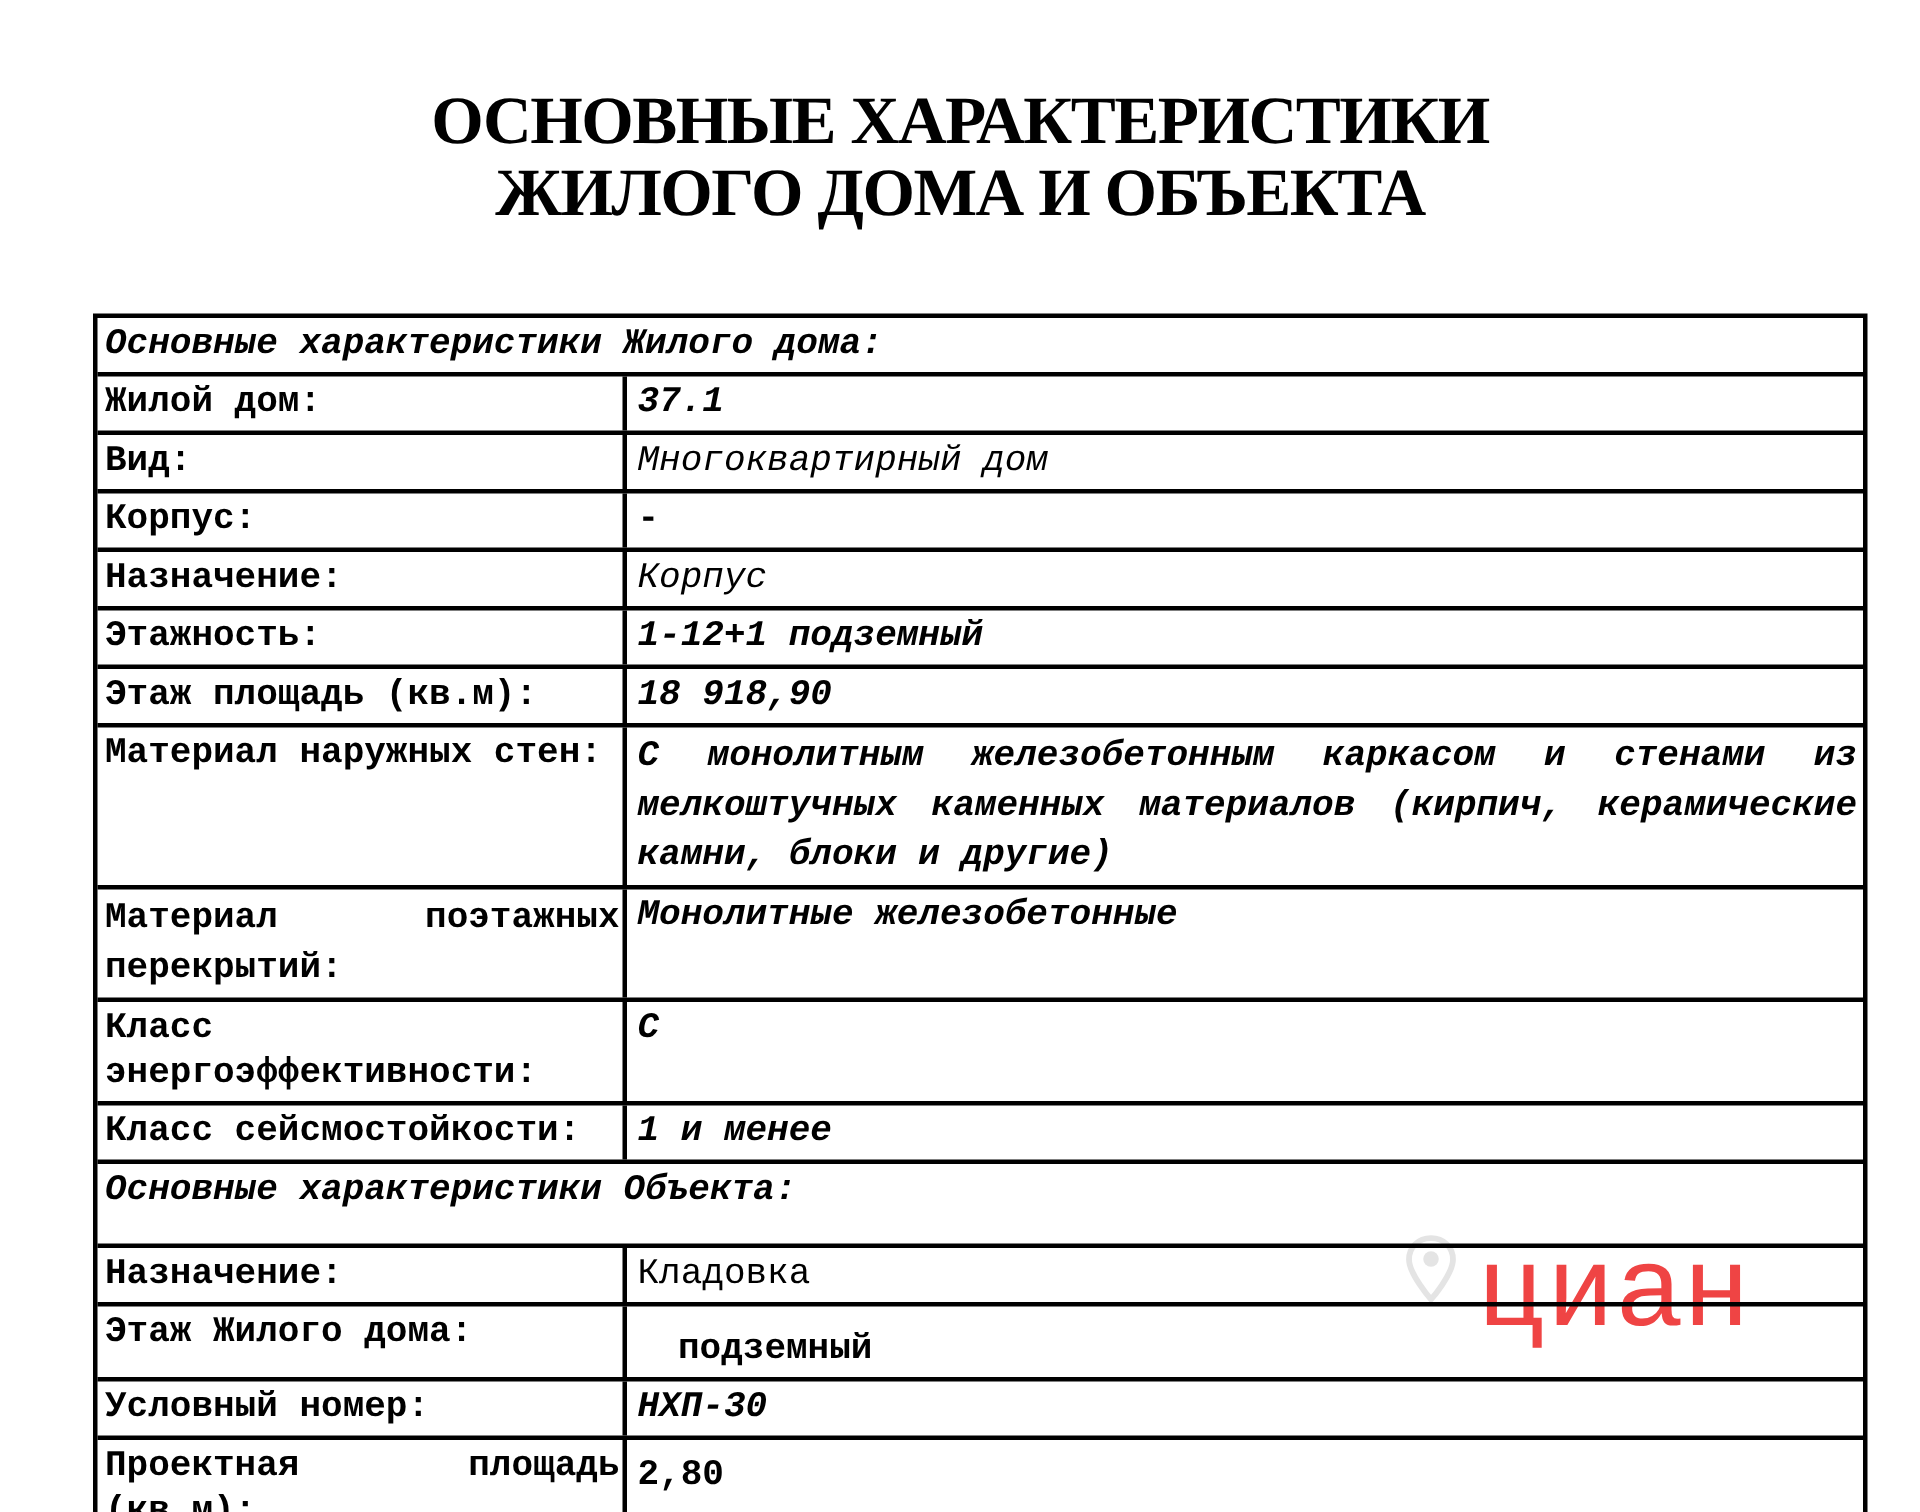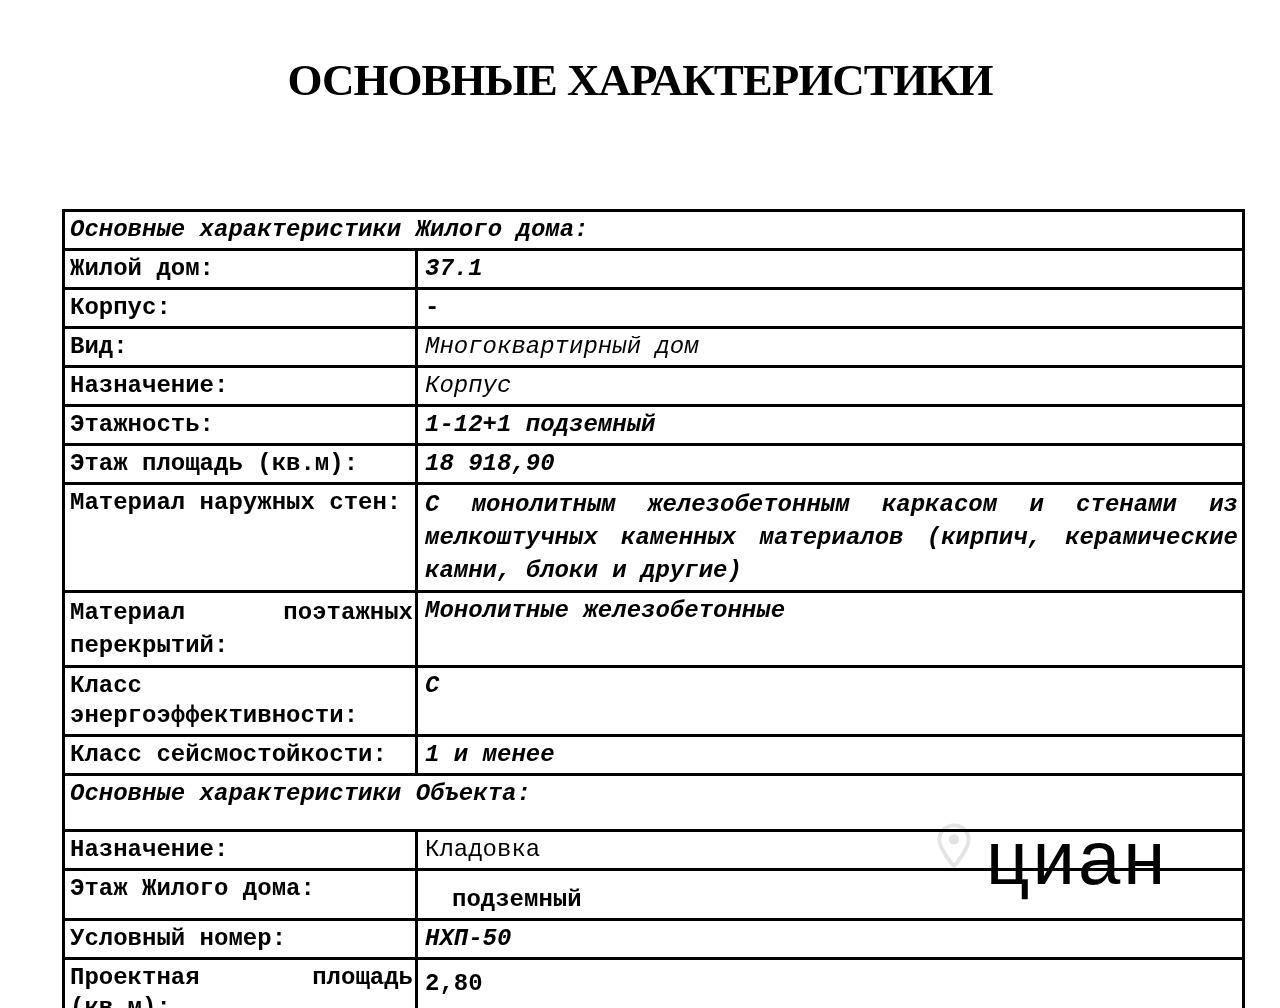--- a/index.html
+++ b/index.html
@@ -40,21 +40,21 @@
   }
   .watermark .wm-icon {
     width: 52px;
     height: 56px;
     margin-top: 4px;
   }
   .watermark .wm-text {
     font-family: "Liberation Sans", "DejaVu Sans", sans-serif;
     font-size: 76px;
     line-height: 1;
-    color: #000000;
+    color: #ef4444;
     letter-spacing: 3px;
     margin-left: 6px;
     margin-top: 4px;
   }
   .char-table {
     position: absolute;
     left: 62px;
     top: 209px;
     width: 1177px;
     border: 3px solid #000000;
@@ -100,20 +100,21 @@
   .pad-top-lg    { padding-top: 14px; margin-left: 27px; }
   .pad-top-md    { padding-top: 9px; }
 </style>
 </head>
 <body>
 
 <div class="page">
 
   <div class="page-title">
     <div>ОСНОВНЫЕ ХАРАКТЕРИСТИКИ</div>
+    <div>ЖИЛОГО ДОМА И ОБЪЕКТА</div>
   </div>
 
   <div class="watermark">
     <svg class="wm-icon" viewBox="0 0 24 26">
       <path d="M12 2.5c-4 0-6.8 2.9-6.8 6.6 0 4.6 6.8 12.4 6.8 12.4s6.8-7.8 6.8-12.4c0-3.7-2.8-6.6-6.8-6.6z" fill="none" stroke="#e4e4e4" stroke-width="1.8"></path>
       <circle cx="12" cy="9" r="2.4" fill="#e4e4e4"></circle>
     </svg>
     <span class="wm-text">циан</span>
   </div>
 
@@ -121,31 +122,31 @@
 
     <div class="t-row" style="min-height:36px">
       <div class="cell-section">Основные характеристики Жилого дома:</div>
     </div>
 
     <div class="t-row" style="min-height:35px">
       <div class="cell-label">Жилой дом:</div>
       <div class="cell-value v-bold-italic">37.1</div>
     </div>
 
+    <div class="t-row" style="min-height:33px">
+      <div class="cell-label">Вид:</div>
+      <div class="cell-value v-italic">Многоквартирный дом</div>
+    </div>
+
     <div class="t-row" style="min-height:36px">
       <div class="cell-label">Корпус:</div>
       <div class="cell-value v-bold">-</div>
     </div>
 
     <div class="t-row" style="min-height:33px">
-      <div class="cell-label">Вид:</div>
-      <div class="cell-value v-italic">Многоквартирный дом</div>
-    </div>
-
-    <div class="t-row" style="min-height:33px">
       <div class="cell-label">Назначение:</div>
       <div class="cell-value v-italic">Корпус</div>
     </div>
 
     <div class="t-row" style="min-height:34px">
       <div class="cell-label">Этажность:</div>
       <div class="cell-value v-bold-italic">1-12+1 подземный</div>
     </div>
 
     <div class="t-row" style="min-height:34px">
@@ -182,21 +183,21 @@
       <div class="cell-value">Кладовка</div>
     </div>
 
     <div class="t-row" style="min-height:39px">
       <div class="cell-label">Этаж Жилого дома:</div>
       <div class="cell-value v-bold pad-top-lg">подземный</div>
     </div>
 
     <div class="t-row" style="min-height:34px">
       <div class="cell-label">Условный номер:</div>
-      <div class="cell-value v-bold-italic">НХП-50</div>
+      <div class="cell-value v-bold-italic">НХП-30</div>
     </div>
 
     <div class="t-row" style="min-height:41px">
       <div class="cell-label">Проектная площадь (кв.м):</div>
       <div class="cell-value v-bold pad-top-md">2,80</div>
     </div>
 
   </div>
 </div>
 

